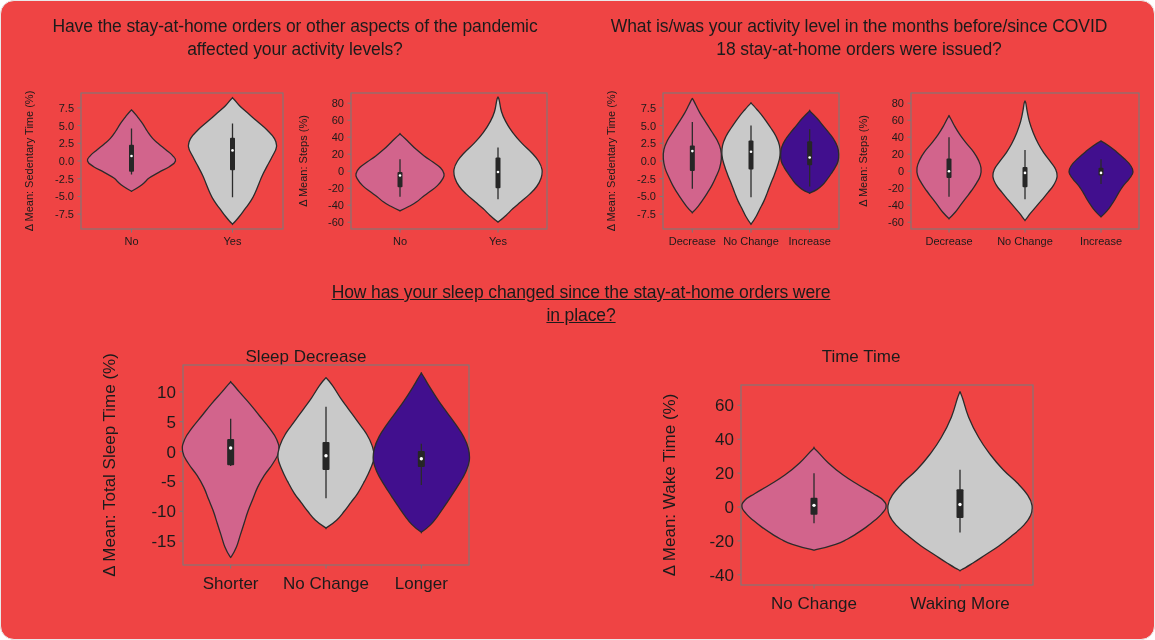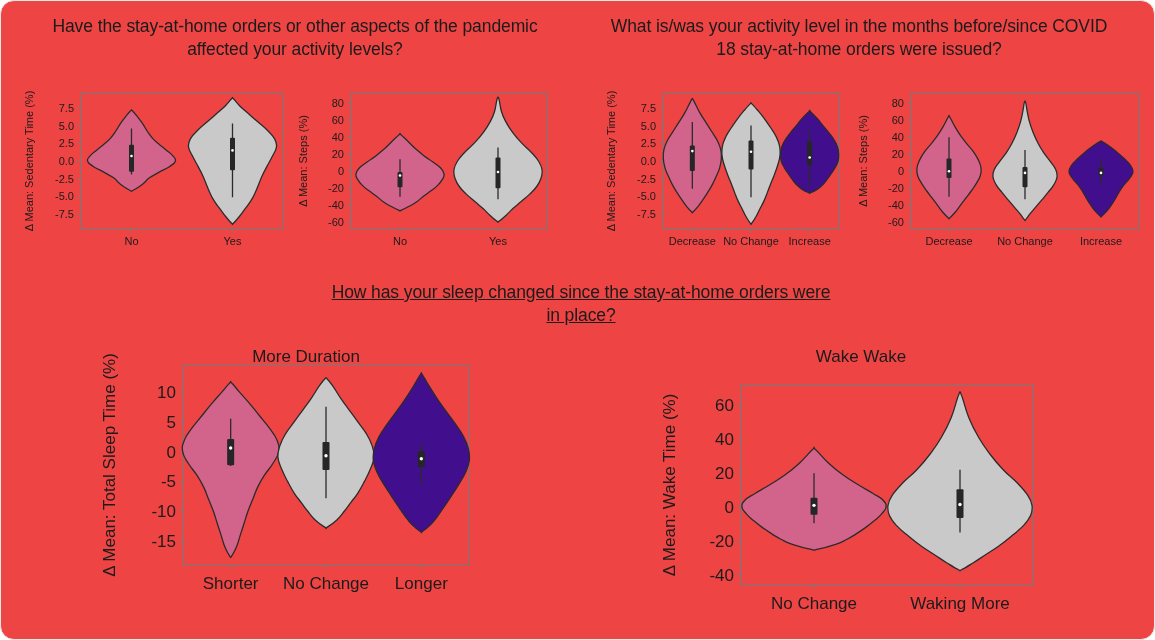--- a/index.html
+++ b/index.html
@@ -58,23 +58,23 @@
 <body>
 
 <div id="figure">
 
   <div class="question-title" style="left:44px; top:14px; width:500px;">Have the stay-at-home orders or other aspects of the pandemic affected your activity levels?</div>
 
   <div class="question-title" style="left:598px; top:14px; width:520px;">What is/was your activity level in the months before/since COVID 18 stay-at-home orders were issued?</div>
 
   <div class="question-title" style="left:330px; top:280px; width:500px;text-decoration:underline;">How has your sleep changed since the stay-at-home orders were in place?</div>
 
-  <div class="panel-title" style="left:160px; top:346px; width:290px;">More Duration</div>
-
-  <div class="panel-title" style="left:715px; top:346px; width:290px;">Wake Wake</div>
+  <div class="panel-title" style="left:160px; top:346px; width:290px;">Sleep Decrease</div>
+
+  <div class="panel-title" style="left:715px; top:346px; width:290px;">Time Time</div>
 
   <div class="plot" style="left:18px; top:82px;">
       <svg width="272" height="168" viewBox="0 0 272 168">
         <rect x="62" y="10" width="202" height="136" class="spine"></rect>
         <line x1="58.5" y1="24.874999999999986" x2="62" y2="24.874999999999986" class="tickmark"></line>
         <text x="55" y="28.874999999999986" class="ytick-lbl">7.5</text>
         <line x1="58.5" y1="42.58333333333334" x2="62" y2="42.58333333333334" class="tickmark"></line>
         <text x="55" y="46.58333333333334" class="ytick-lbl">5.0</text>
         <line x1="58.5" y1="60.29166666666666" x2="62" y2="60.29166666666666" class="tickmark"></line>
         <text x="55" y="64.29166666666666" class="ytick-lbl">2.5</text>

